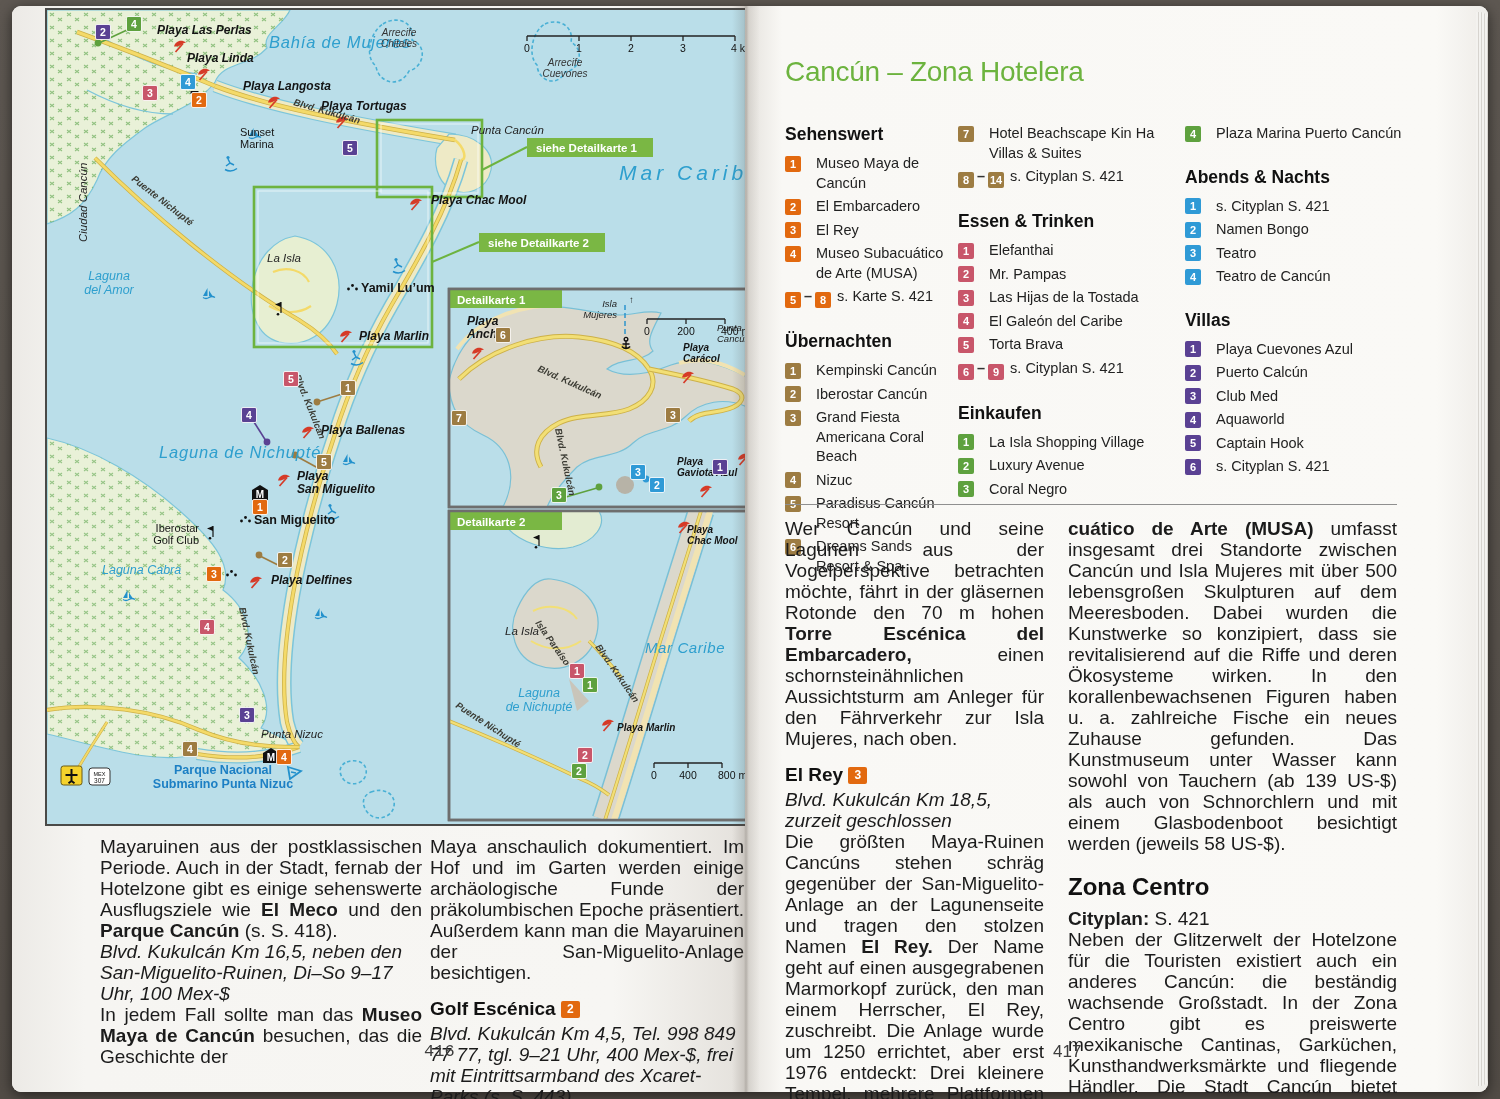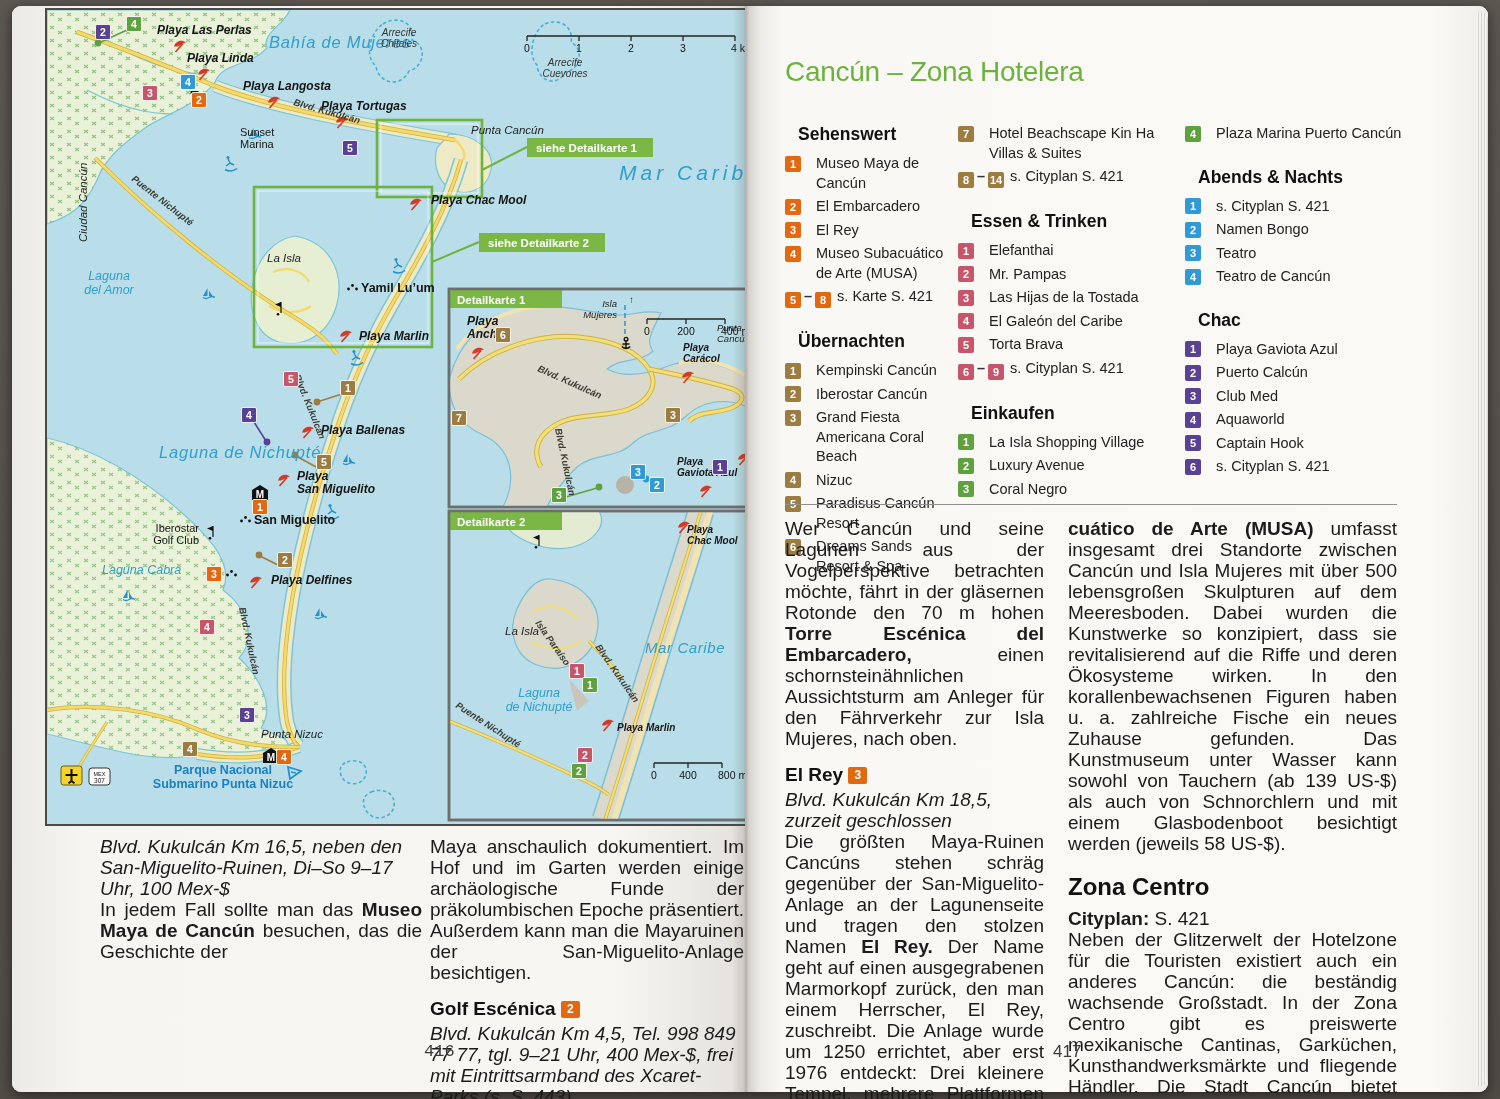--- a/index.html
+++ b/index.html
@@ -38,21 +38,21 @@
   .article p{margin:0 0 0 0;font-size:19px;line-height:21px;color:#1b1b1b;text-align:justify;}
   .article p.meta{font-style:italic;text-align:left;}
   .article h3{font-size:19px;line-height:22px;margin:15px 0 3px;color:#111;}
   .article h2{font-size:24px;line-height:26px;margin:20px 0 8px;color:#111;}
   .bdg{display:inline-block;min-width:17px;height:17px;padding:0 1px;border-radius:2px;background:#e2690f;color:#fff;
     font-size:12px;font-weight:bold;font-style:normal;text-align:center;line-height:17px;vertical-align:2px;}
   .pagenum{position:absolute;font-size:17px;color:#3c3c3c;}
   
   .zh-title{position:absolute;left:40px;top:50px;margin:0;font-size:28px;font-weight:400;letter-spacing:-.3px;color:#6cb33e;}
   .leg-col{position:absolute;top:118px;}
-  .leg-col h4{font-size:17.5px;margin:0 13px 9px;color:#111;}
+  .leg-col h4{font-size:17.5px;margin:0 0 9px;color:#111;}
   .leg-col .gap{height:19px;}
   .leg-item{position:relative;padding-left:31px;margin-bottom:4px;font-size:14.5px;line-height:19.5px;color:#222;}
   .leg-item .lbdg{position:absolute;left:0;top:1.5px;width:16px;height:16px;border-radius:2px;color:#fff;
     font-size:11px;font-weight:bold;text-align:center;line-height:16px;}
   .leg-item.range{padding-left:0;}
   .leg-item.range .lbdg{position:static;display:inline-block;vertical-align:-3px;}
   .leg-item.range .dash{margin:0 3px;color:#333;font-weight:bold;}
   .leg-item.range .rlabel{margin-left:6px;}
   .rule{position:absolute;height:1px;background:#8f8f8f;}
 </style>
@@ -456,20 +456,21 @@
                   <text x="273" y="268" text-anchor="start" dx="-4">800 m</text>
                 </g>
                 <rect x="1" y="1" width="112" height="18" fill="#7ab744"></rect>
                 <text class="ml-tag" x="8" y="14.5">Detailkarte 2</text>
  </g>
  <rect width="298" height="309" fill="none" stroke="#6e6e6e" stroke-width="2.5"></rect>
             </g>
           </svg>
         </div>
       <div class="article" id="l-col1" style="position:absolute;left:88px;top:830px;width:322px;">
+          <p><span>Mayaruinen aus der postklassischen Periode. Auch in der Stadt, fernab der Hotelzone gibt es einige sehenswerte Ausflugsziele wie </span><span style="font-weight: 700;">El Meco</span><span> und den </span><span style="font-weight: 700;">Parque Cancún</span><span> (s. S. 418).</span></p>
           <p class="meta">Blvd. Kukulcán Km 16,5, neben den San-Miguelito-Ruinen, Di–So 9–17 Uhr, 100 Mex-$</p>
           <p><span>In jedem Fall sollte man das </span><span style="font-weight: 700;">Museo Maya de Cancún</span><span> besuchen, das die Geschichte der</span></p>
         </div>
       <div class="article" id="l-col2" style="position:absolute;left:418px;top:830px;width:314px;">
           <p><span>Maya anschaulich dokumentiert. Im Hof und im Garten werden einige archäologische Funde der präkolumbischen Epoche präsentiert. Außerdem kann man die Mayaruinen der San-Miguelito-Anlage besichtigen.</span></p>
           <h3><span>Golf Escénica</span> <span class="bdg">2</span></h3>
           <p class="meta">Blvd. Kukulcán Km 4,5, Tel. 998 849 77 77, tgl. 9–21 Uhr, 400 Mex-$, frei mit Eintrittsarmband des Xcaret-Parks (s. S. 443)</p>
         </div>
       <div class="pagenum" style="left:412px;top:1036px;font-family:Liberation Mono, monospace;">416</div>
     </div>
@@ -512,22 +513,22 @@
         </div>
       <div class="leg-col" id="leg-col3" style="left:440px;width:232px;">
           <div class="leg-item"><span class="lbdg" style="background: rgb(94, 161, 62);">4</span><span>Plaza Marina Puerto Cancún</span></div>
           <div class="gap"></div>
           <h4>Abends &amp; Nachts</h4>
           <div class="leg-item"><span class="lbdg" style="background: rgb(47, 154, 214);">1</span><span>s. Cityplan S. 421</span></div>
           <div class="leg-item"><span class="lbdg" style="background: rgb(47, 154, 214);">2</span><span>Namen Bongo</span></div>
           <div class="leg-item"><span class="lbdg" style="background: rgb(47, 154, 214);">3</span><span>Teatro</span></div>
           <div class="leg-item"><span class="lbdg" style="background: rgb(47, 154, 214);">4</span><span>Teatro de Cancún</span></div>
           <div class="gap"></div>
-          <h4>Chac</h4>
-          <div class="leg-item"><span class="lbdg" style="background: rgb(90, 65, 147);">1</span><span>Playa Gaviota Azul</span></div>
+          <h4>Villas</h4>
+          <div class="leg-item"><span class="lbdg" style="background: rgb(90, 65, 147);">1</span><span>Playa Cuevones Azul</span></div>
           <div class="leg-item"><span class="lbdg" style="background: rgb(90, 65, 147);">2</span><span>Puerto Calcún</span></div>
           <div class="leg-item"><span class="lbdg" style="background: rgb(90, 65, 147);">3</span><span>Club Med</span></div>
           <div class="leg-item"><span class="lbdg" style="background: rgb(90, 65, 147);">4</span><span>Aquaworld</span></div>
           <div class="leg-item"><span class="lbdg" style="background: rgb(90, 65, 147);">5</span><span>Captain Hook</span></div>
           <div class="leg-item"><span class="lbdg" style="background: rgb(90, 65, 147);">6</span><span>s. Cityplan S. 421</span></div>
         </div>
 
       <div class="rule" style="left:40px;top:498px;width:612px;"></div>
 
       <div class="article" id="r-col1" style="position:absolute;left:40px;top:512px;width:259px;">

